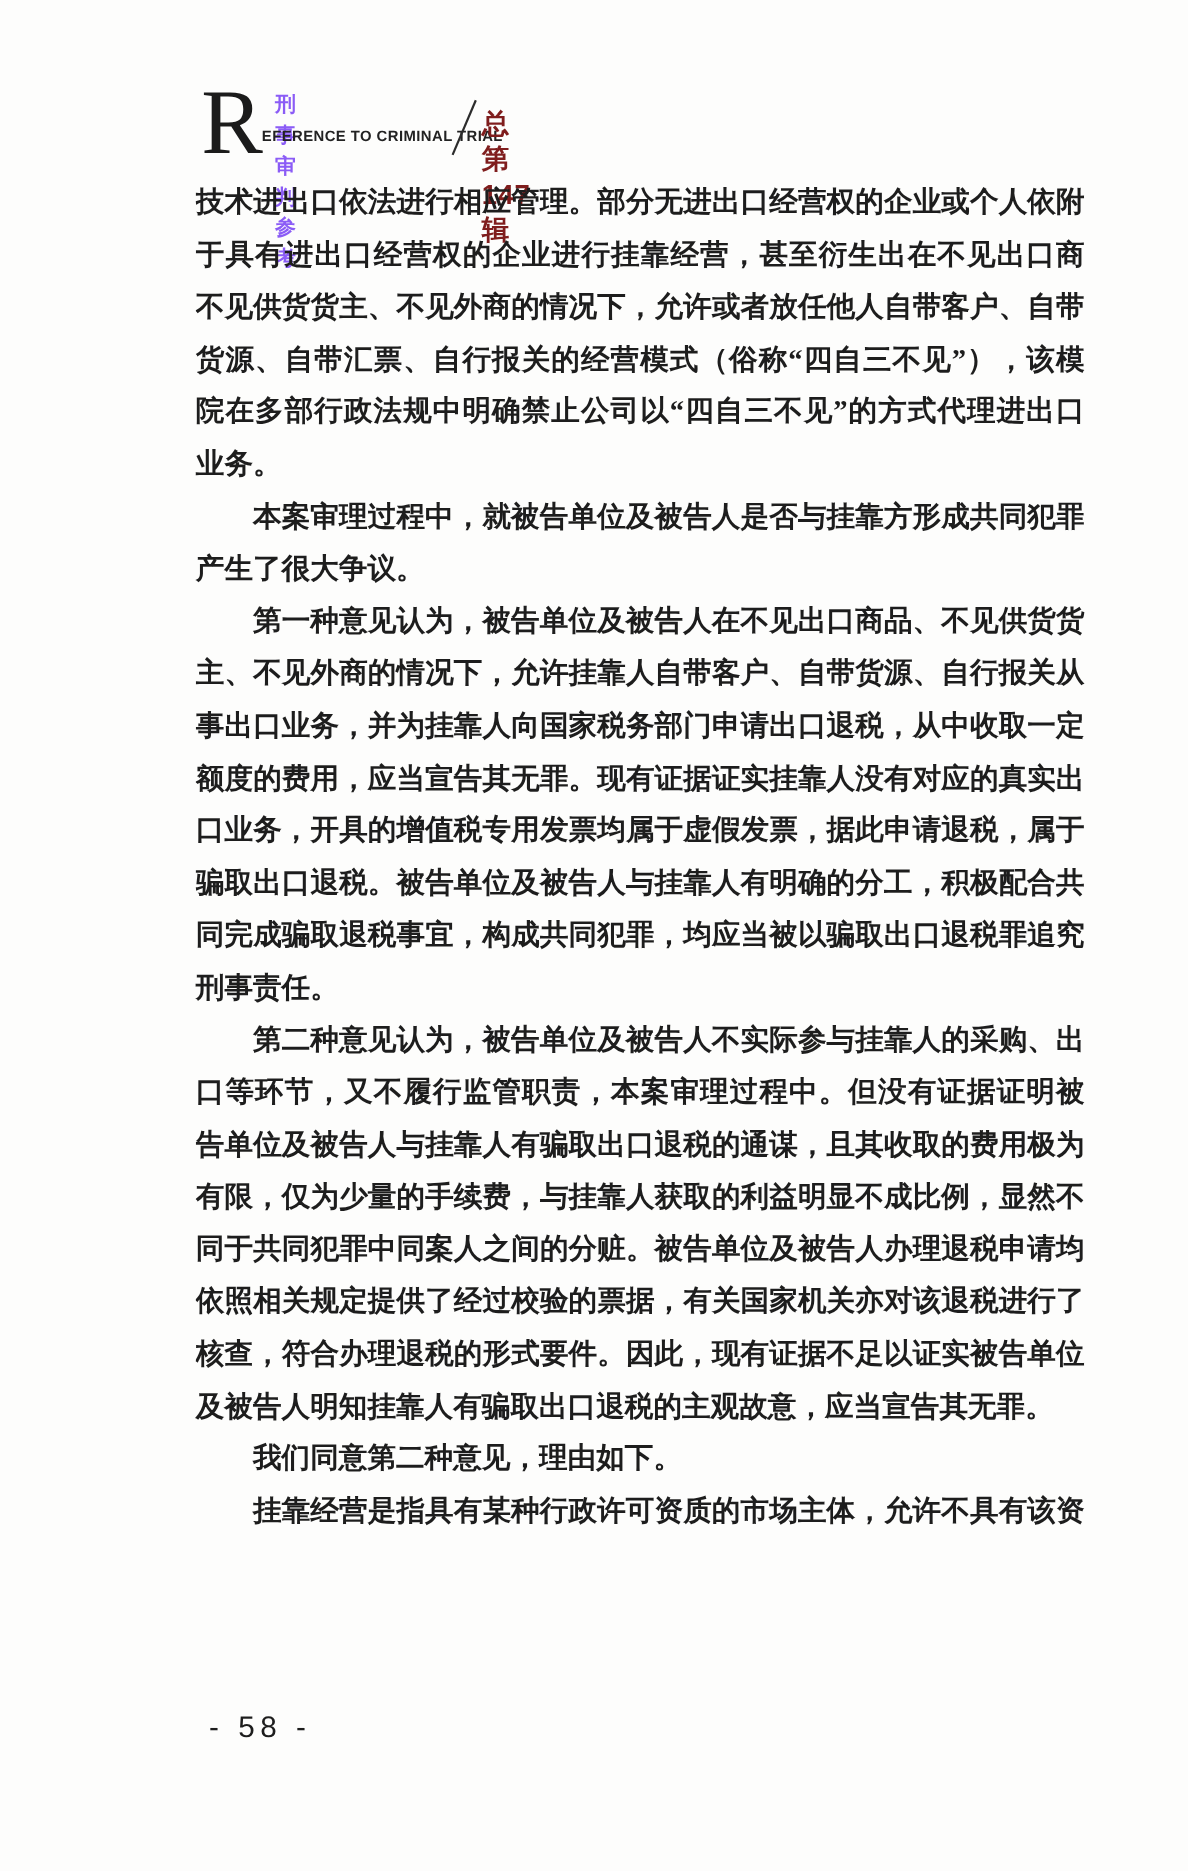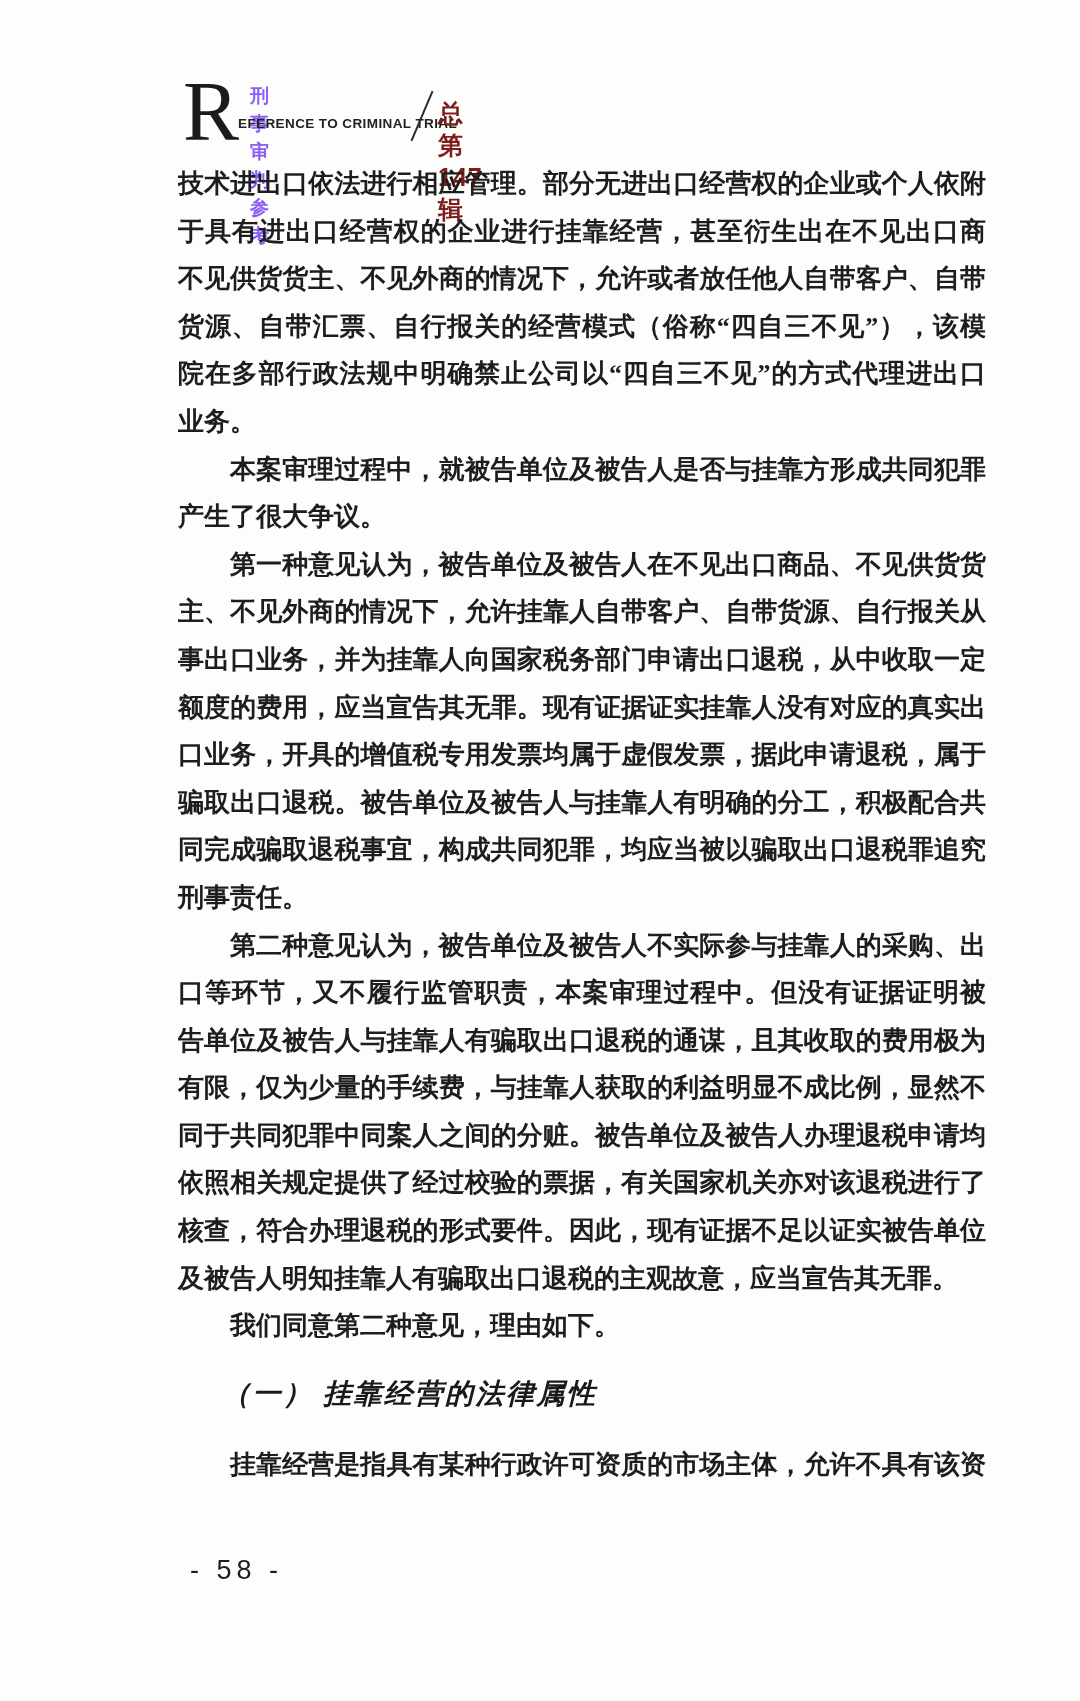--- a/index.html
+++ b/index.html
@@ -156,19 +156,18 @@
       <div class="line">刑事责任。</div>
       <div class="line indent justify">第二种意见认为，被告单位及被告人不实际参与挂靠人的采购、出</div>
       <div class="line justify">口等环节，又不履行监管职责，本案审理过程中。但没有证据证明被</div>
       <div class="line justify">告单位及被告人与挂靠人有骗取出口退税的通谋，且其收取的费用极为</div>
       <div class="line justify">有限，仅为少量的手续费，与挂靠人获取的利益明显不成比例，显然不</div>
       <div class="line justify">同于共同犯罪中同案人之间的分赃。被告单位及被告人办理退税申请均</div>
       <div class="line justify">依照相关规定提供了经过校验的票据，有关国家机关亦对该退税进行了</div>
       <div class="line justify">核查，符合办理退税的形式要件。因此，现有证据不足以证实被告单位</div>
       <div class="line">及被告人明知挂靠人有骗取出口退税的主观故意，应当宣告其无罪。</div>
       <div class="line indent">我们同意第二种意见，理由如下。</div>
-      <div class="line heading">（一） 挂靠经营的法律属性</div>
       <div class="line indent justify">挂靠经营是指具有某种行政许可资质的市场主体，允许不具有该资</div>
     </div>
 
   <div class="page-number">- 58 -</div>
 
 </div>
 
 </body></html>

